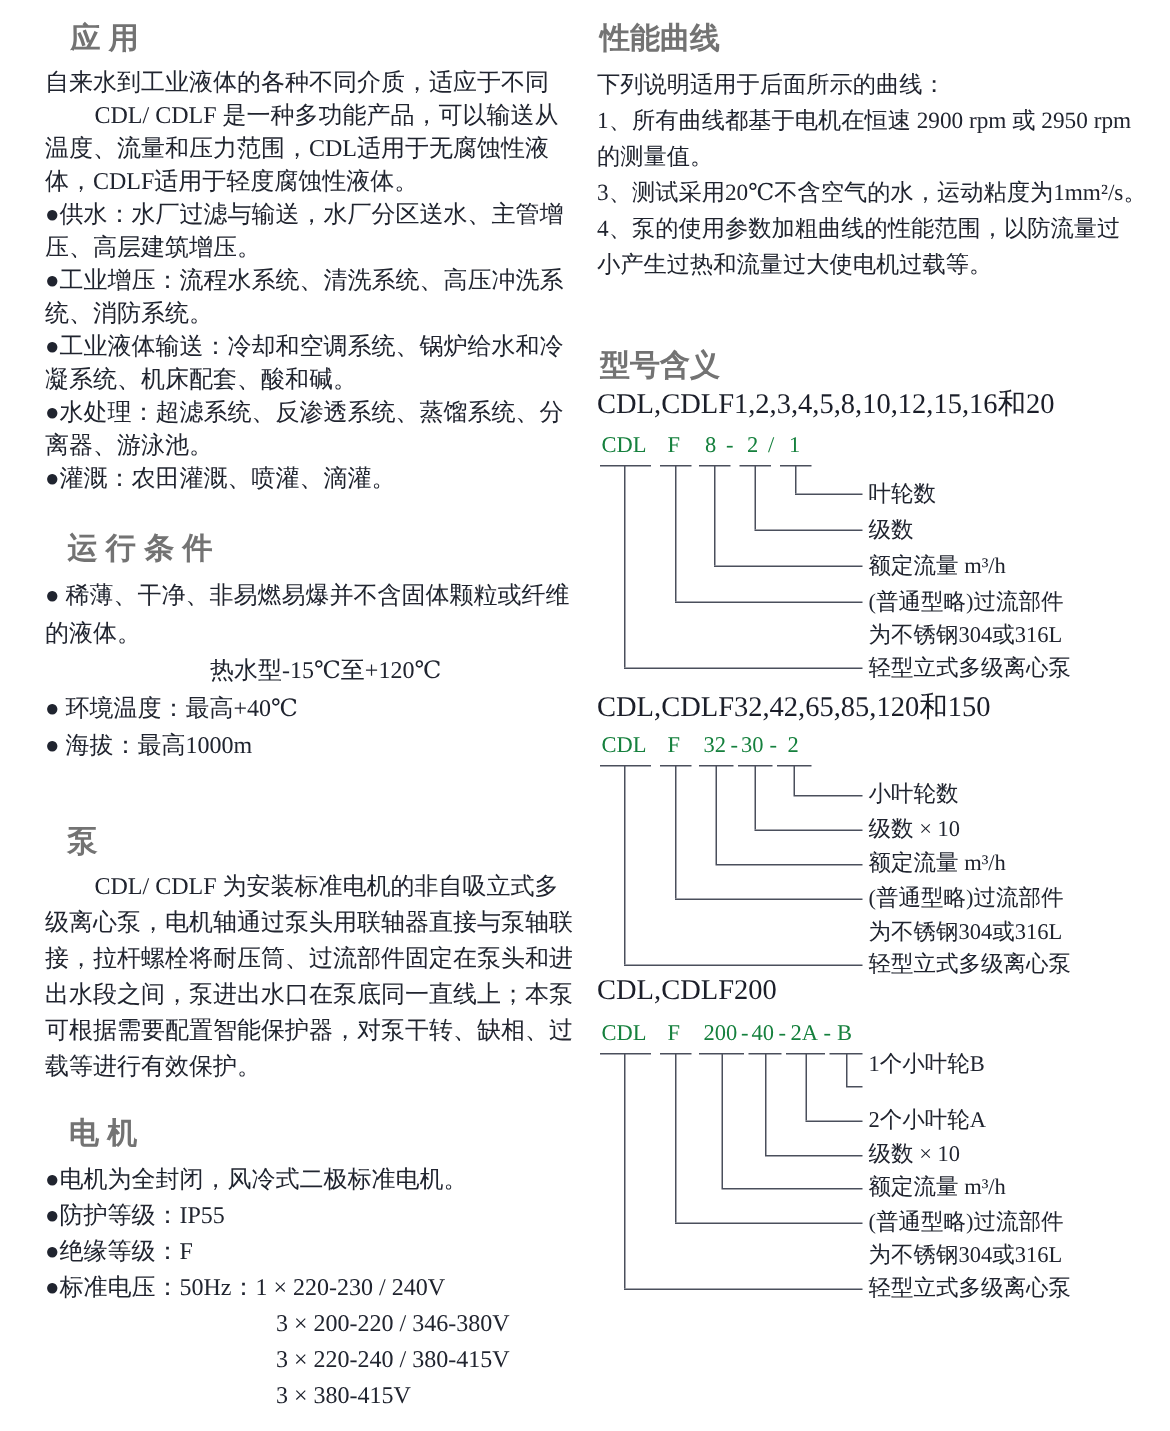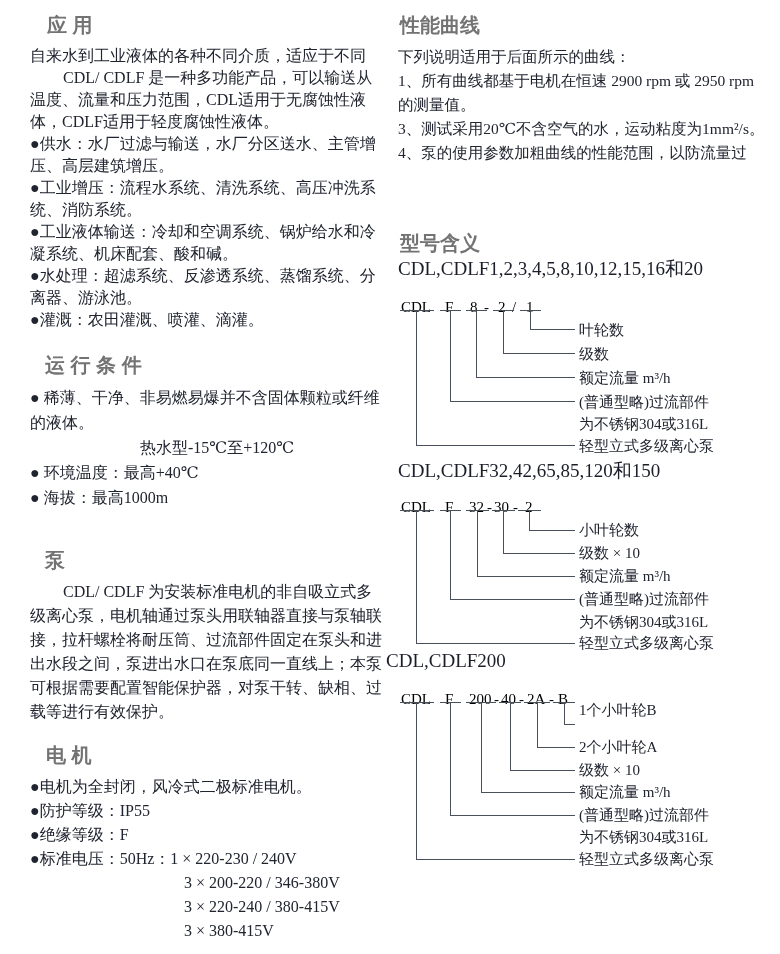--- a/index.html
+++ b/index.html
@@ -19,21 +19,21 @@
   .lc .t { line-height:22px; }
   .cond .t { line-height:25px; }
   .pump .t { line-height:24px; }
   .motor .t { line-height:24px; }
   .rt { font-size:15.5px; line-height:24px; white-space:nowrap; }
   .ind { padding-left:33px; }
   .pad-hot { padding-left:110px; }
   .pad-volt { padding-left:154px; }
   .subtitle { font-size:19px; white-space:nowrap; color:#1b1e29; }
   .diagram { position:absolute; width:362px; }
-  .codeseg { position:absolute; top:13px; font-size:15px; color:#000000; white-space:nowrap;font-family:Liberation Serif, serif; }
+  .codeseg { position:absolute; top:3px; font-size:15px; color:#15803d; white-space:nowrap;font-family:Liberation Serif, serif; }
   .u  { position:absolute; height:1px; background:#4a4f5c; }
   .vl { position:absolute; width:1px;  background:#4a4f5c; }
   .hl { position:absolute; height:1px; background:#4a4f5c; }
   .lbl { position:absolute; font-size:15px; line-height:22px; white-space:nowrap; color:#20242f; }
 </style>
 </head>
 <body>
 
 <div class="sec lc" style="left:30px; top:12px; width:360px;">
   <div class="h" style="padding-left:17px;">应 用</div>
@@ -82,20 +82,21 @@
   <p class="t pad-volt">3 × 380-415V</p>
 </div>
 
 <div class="sec" style="left:398px; top:12px; width:380px;">
   <div class="h" style="padding-left:2px;">性能曲线</div>
   <p class="rt">下列说明适用于后面所示的曲线：</p>
   <p class="rt">1、所有曲线都基于电机在恒速 2900 rpm 或 2950 rpm</p>
   <p class="rt">的测量值。</p>
   <p class="rt">3、测试采用20℃不含空气的水，运动粘度为1mm²/s。</p>
   <p class="rt">4、泵的使用参数加粗曲线的性能范围，以防流量过</p>
+  <p class="rt">小产生过热和流量过大使电机过载等。</p>
 </div>
 
 <div class="sec h" style="left:400px; top:230px;">型号含义</div>
 
 <div class="sec subtitle" style="left:398px; top:256px;">CDL,CDLF1,2,3,4,5,8,10,12,15,16和20</div>
 
 <div class="diagram" style="left:398px; top:286px; height:176px;">
   <span class="codeseg" style="left:3px;">CDL</span>
   <span class="codeseg" style="left:47px;">F</span>
   <span class="codeseg" style="left:72px;">8</span>
@@ -160,21 +161,21 @@
   <div class="hl" style="left:18px;  top:157px; width:159px;"></div>
 
   <span class="lbl" style="left:181px; top:33px;">小叶轮数</span>
   <span class="lbl" style="left:181px; top:56px;">级数 × 10</span>
   <span class="lbl" style="left:181px; top:79px;">额定流量 m³/h</span>
   <span class="lbl" style="left:181px; top:102px;">(普通型略)过流部件</span>
   <span class="lbl" style="left:181px; top:125px;">为不锈钢304或316L</span>
   <span class="lbl" style="left:181px; top:146px;">轻型立式多级离心泵</span>
 </div>
 
-<div class="sec subtitle" style="left:386px; top:650px;">CDL,CDLF200</div>
+<div class="sec subtitle" style="left:398px; top:650px;">CDL,CDLF200</div>
 
 <div class="diagram" style="left:398px; top:678px; height:200px;">
   <span class="codeseg" style="left:3px;">CDL</span>
   <span class="codeseg" style="left:47px;">F</span>
   <span class="codeseg" style="left:71px;">200</span>
   <span class="codeseg" style="left:96px;">-</span>
   <span class="codeseg" style="left:103px;">40</span>
   <span class="codeseg" style="left:121px;">-</span>
   <span class="codeseg" style="left:129px;">2A</span>
   <span class="codeseg" style="left:151px;">-</span>

